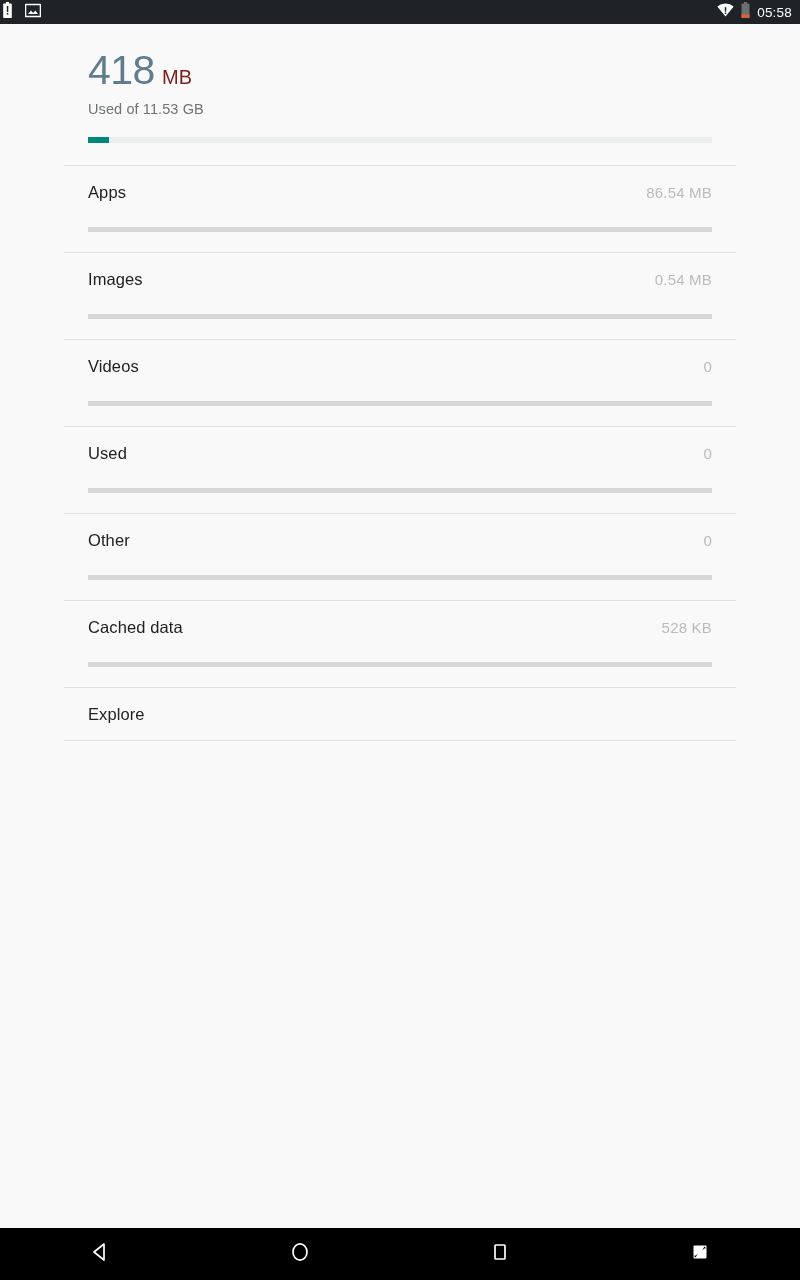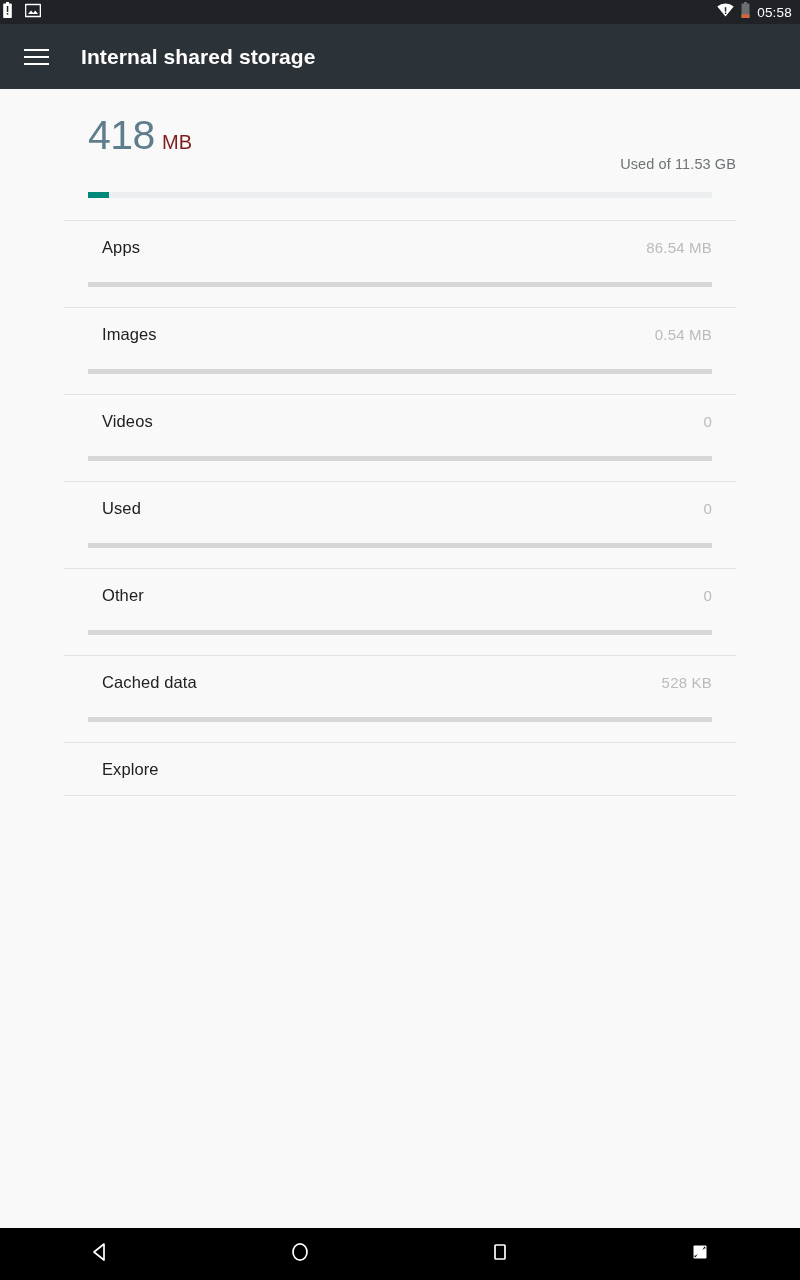--- a/index.html
+++ b/index.html
@@ -110,24 +110,24 @@
     line-height: 1;
     letter-spacing: -0.5px;
   }
   .summary-unit {
     font-size: 20px;
     color: #7f1d1d;
     margin-left: 7px;
     letter-spacing: 0.2px;
   }
   .summary-sub {
+    margin-top: 10px;
     font-size: 14.5px;
     color: #6d7275;
     letter-spacing: 0.1px;
-    text-align: right;
   }
   .summary-track {
     margin-top: 20px;
     width: 624px;
     height: 6px;
     background: #eceff0;
     position: relative;
     overflow: hidden;
   }
   .summary-fill {
@@ -144,21 +144,20 @@
   }
   .divider {
     height: 1px;
     background: #e2e2e2;
     margin: 0 64px;
   }
   .row {
     height: 86px;
     position: relative;
     cursor: pointer;
-    padding-left: 14px;
   }
   .row-main {
     display: flex;
     align-items: center;
     justify-content: space-between;
     padding: 0 88px 0 88px;
     height: 52px;
   }
   .row-label {
     font-size: 16.5px;
@@ -231,28 +230,20 @@
       <span class="sicon">
         <svg width="9" height="16" viewBox="0 0 9 16">
           <path d="M3 0h3v1.4h1.9a.6.6 0 0 1 .6.6v13.4a.6.6 0 0 1-.6.6H1.1a.6.6 0 0 1-.6-.6V2a.6.6 0 0 1 .6-.6H3V0z" fill="#6b6f72"></path>
           <path d="M0.5 12.2h8v3.2a.6.6 0 0 1-.6.6H1.1a.6.6 0 0 1-.6-.6v-3.2z" fill="#d4653a"></path>
         </svg>
       </span>
       <span class="status-time">05:58</span>
     </div>
   </div>
 
-  <div class="app-bar">
-    <div class="hamburger">
-      <span></span>
-        <span></span>
-        <span></span>
-    </div>
-    <div class="app-title">Internal shared storage</div>
-  </div>
 
   <div class="content">
 
     <div class="summary">
       <div class="summary-size-row">
         <span class="summary-amount">418</span>
         <span class="summary-unit">MB</span>
       </div>
       <div class="summary-sub">Used of 11.53 GB</div>
       <div class="summary-track">

